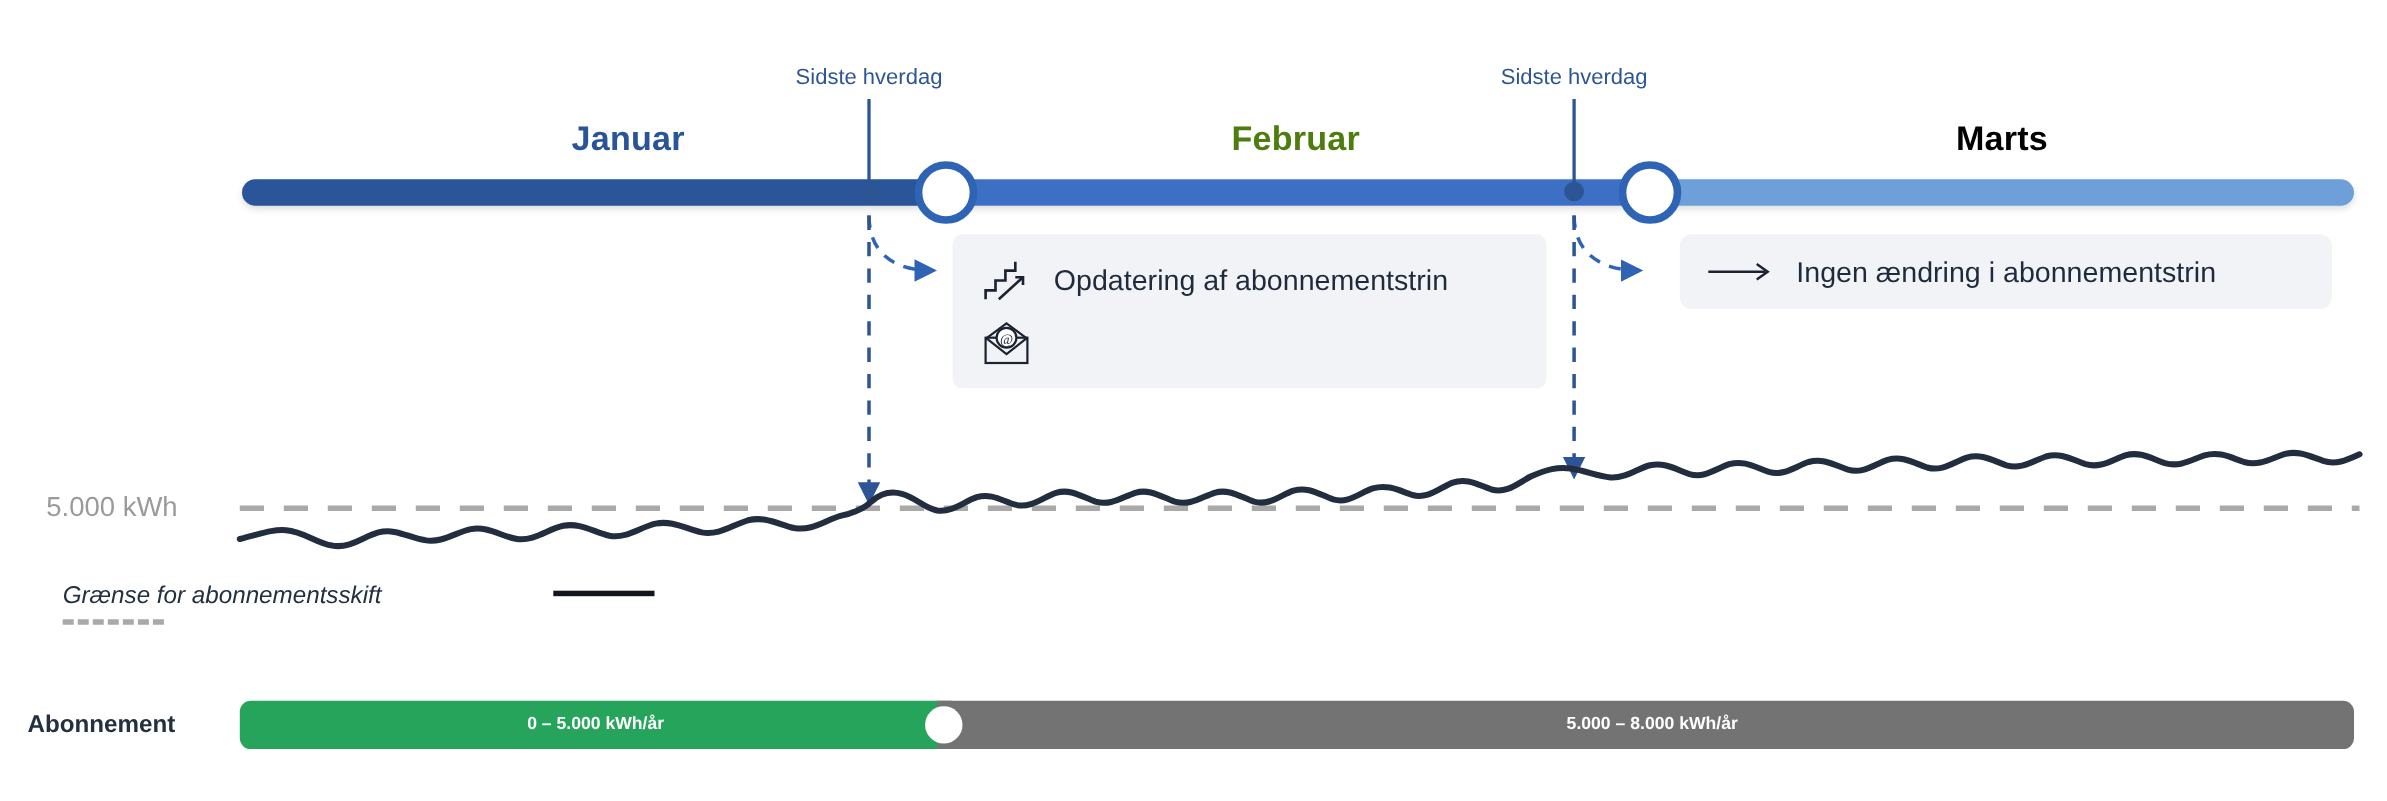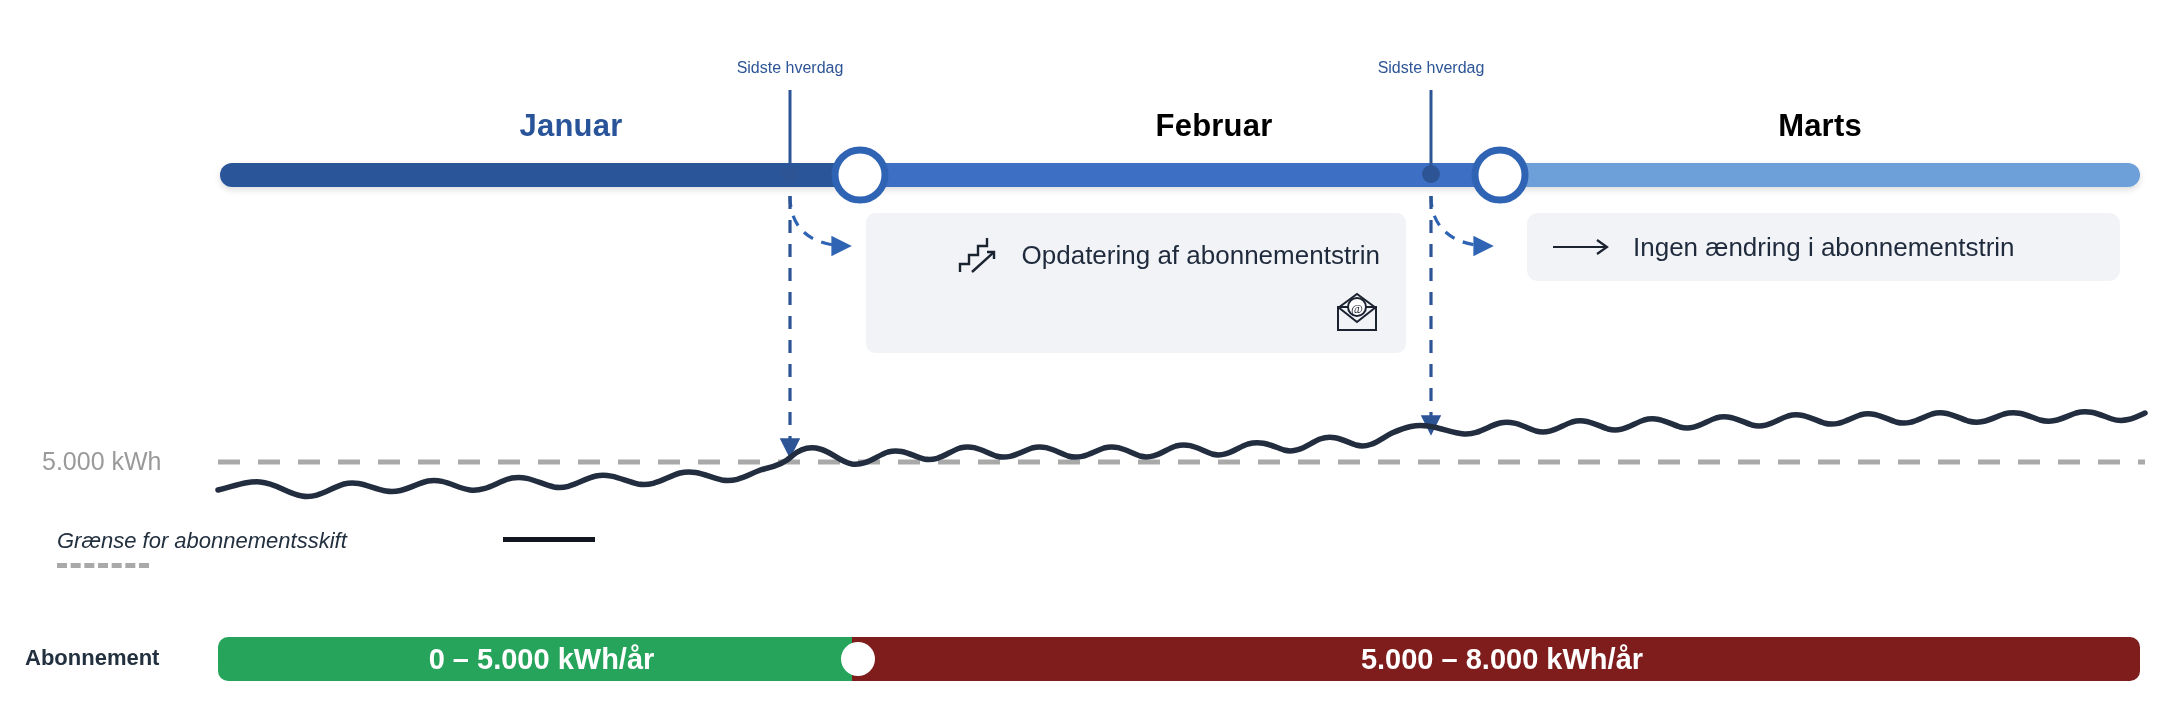--- a/index.html
+++ b/index.html
@@ -32,21 +32,21 @@
   .month-label {
     position: absolute;
     font-size: 31px;
     font-weight: bold;
     letter-spacing: 0.2px;
     white-space: nowrap;
     transform: translateX(-50%);
   }
   .marker-label {
     position: absolute;
-    font-size: 16px;
+    font-size: 20px;
     font-weight: normal;
     color: #2d5596;
     white-space: nowrap;
     transform: translateX(-50%);
   }
 
   
   .callout {
     position: absolute;
     background: #f1f3f7;
@@ -117,21 +117,21 @@
     color: #22303f;
     white-space: nowrap;
   }
   .sub-seg {
     position: absolute;
     height: 44px;
     display: flex;
     align-items: center;
     justify-content: center;
     color: #ffffff;
-    font-size: 29px;
+    font-size: 16px;
     font-weight: bold;
     white-space: nowrap;
     box-sizing: border-box;
   }
   #sub-knob {
     position: absolute;
     width: 34px;
     height: 34px;
     border-radius: 50%;
     background: #ffffff;
@@ -160,21 +160,21 @@
 
     <line x1="1431" y1="90" x2="1431" y2="175" stroke="#2d5596" stroke-width="3"></line>
     <circle cx="1431" cy="174" r="9" fill="#2d5596"></circle>
 
     <circle cx="860" cy="175" r="25" fill="#ffffff" stroke="#2f64b5" stroke-width="7"></circle>
 
     <circle cx="1500" cy="175" r="25" fill="#ffffff" stroke="#2f64b5" stroke-width="7"></circle>
   </svg>
 
   <div class="month-label" style="left:571px; top:108px;  color:#2a5499;">Januar</div>
-  <div class="month-label" style="left:1178px; top:108px; color:#000000;margin-left:36px;">Februar</div>
+  <div class="month-label" style="left:1178px; top:108px; color:#4d7c0f;">Februar</div>
   <div class="month-label" style="left:1820px; top:108px; color:#000000;">Marts</div>
 
   <div class="marker-label" style="left:790px;  top:59px;">Sidste hverdag</div>
   <div class="marker-label" style="left:1431px; top:59px;">Sidste hverdag</div>
 
   <svg id="connectors-svg" viewBox="0 0 2170 728">
     <defs>
       <marker id="blueArrow" markerWidth="7" markerHeight="7" refX="5.2" refY="3.2" orient="auto">
         <path d="M 0 0 L 6.4 3.2 L 0 6.4 z" fill="#2f64b5"></path>
       </marker>
@@ -185,21 +185,21 @@
 
     <path d="M 790 196 C 790 232, 815 246, 848 246" fill="none" stroke="#2f64b5" stroke-width="3.2" stroke-dasharray="11 9" marker-end="url(#blueArrow)"></path>
 
     <path d="M 1431 196 C 1431 232, 1458 246, 1490 246" fill="none" stroke="#2f64b5" stroke-width="3.2" stroke-dasharray="11 9" marker-end="url(#blueArrow)"></path>
 
     <line x1="790" y1="196" x2="790" y2="455" stroke="#2d5596" stroke-width="3.2" stroke-dasharray="13 11" marker-end="url(#blueArrowDown)"></line>
 
     <line x1="1431" y1="196" x2="1431" y2="432" stroke="#2d5596" stroke-width="3.2" stroke-dasharray="13 11" marker-end="url(#blueArrowDown)"></line>
   </svg>
 
-  <div class="callout" style="left:866px; top:213px; width:540px; height:140px; padding:12px 26px;align-items:flex-end;">
+  <div class="callout" style="left:866px; top:213px; width:540px; height:140px; padding:12px 26px;">
     <div class="callout-row" style="margin-bottom:10px;">
       <span class="callout-icon">
         <svg width="44" height="42" viewBox="0 0 44 42">
           <polyline points="3,38 3,30 12,30 12,21 21,21 21,12 30,12 30,4" fill="none" stroke="#1b2230" stroke-width="2.4"></polyline>
           <line x1="15" y1="38" x2="37" y2="18" stroke="#1b2230" stroke-width="2.4"></line>
           <polyline points="30,18 37,18 37,25" fill="none" stroke="#1b2230" stroke-width="2.4"></polyline>
         </svg>
       </span>
       <span class="callout-text">Opdatering af abonnementstrin</span>
     </div>
@@ -295,18 +295,18 @@
   </div>
   <div class="legend-item" style="left:503px; top:528px;">
     <span class="legend-swatch swatch-solid"></span>
   </div>
 
   <div id="subscription-label" style="left:25px; top:645px;">Abonnement</div>
 
   <div class="sub-seg" style="left:218px; top:637px; width:647px; background:#27a45c; border-radius:10px 0 0 10px;">
     <span>0 – 5.000 kWh/år</span>
   </div>
-  <div class="sub-seg" style="left:852px; top:637px; width:1288px; background:#7f1d1d; border-radius:0 10px 10px 0;">
+  <div class="sub-seg" style="left:852px; top:637px; width:1288px; background:#737373; border-radius:0 10px 10px 0;">
     <span style="margin-left:12px;">5.000 – 8.000 kWh/år</span>
   </div>
   <div id="sub-knob" style="left:841px; top:642px;"></div>
 
 </div>
 
 </body></html>

